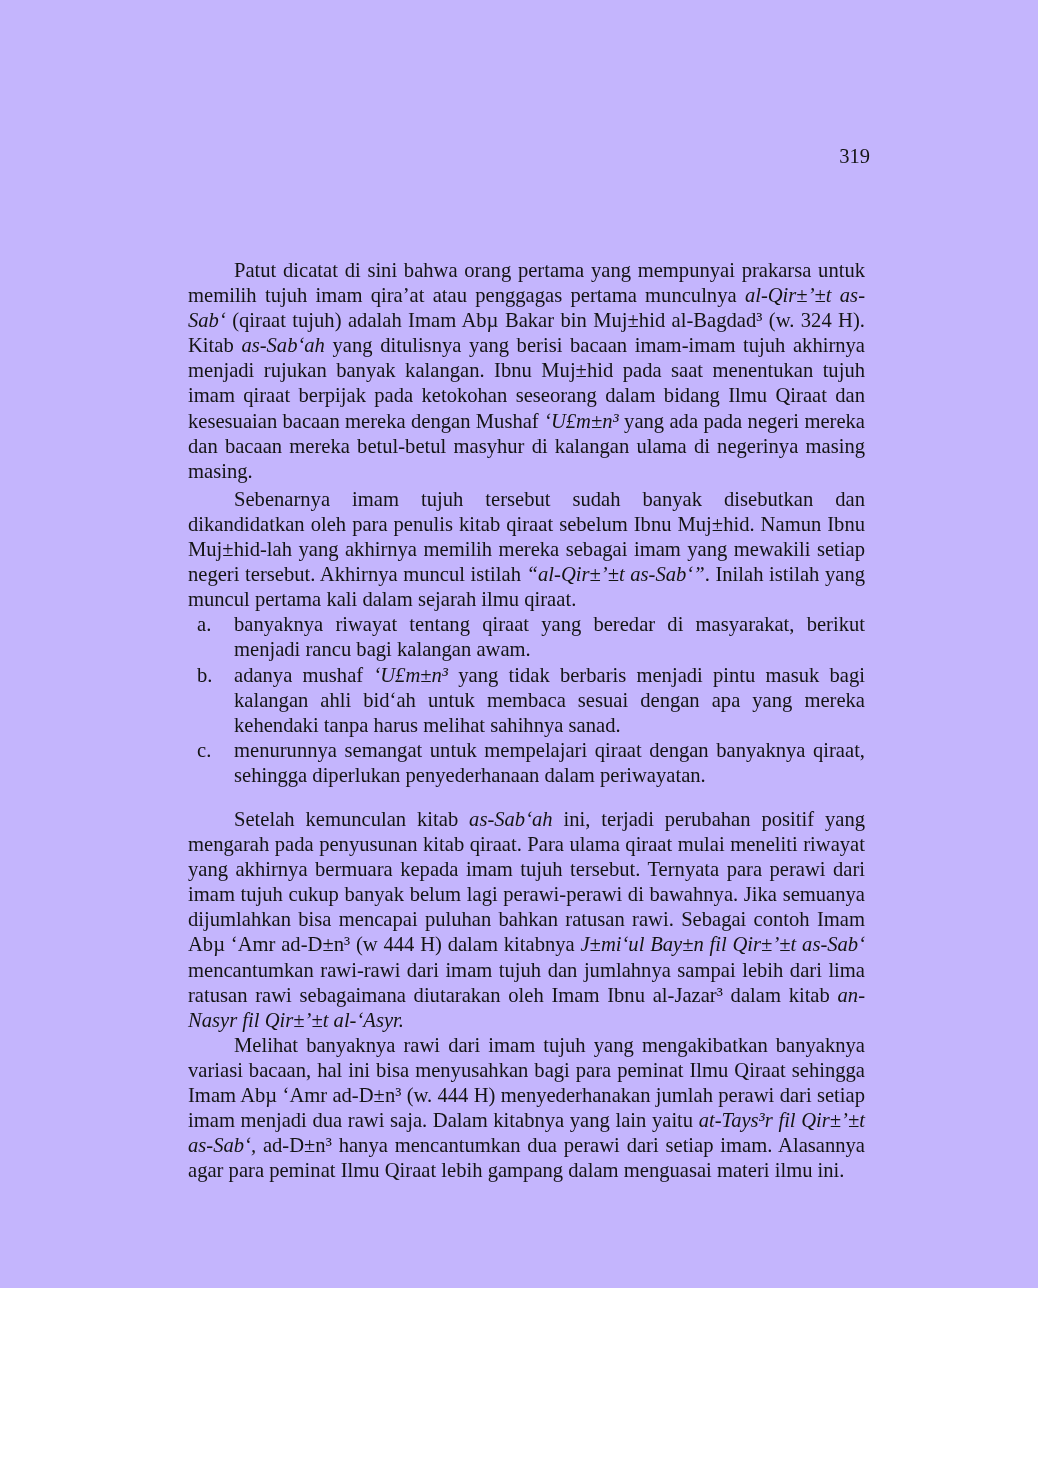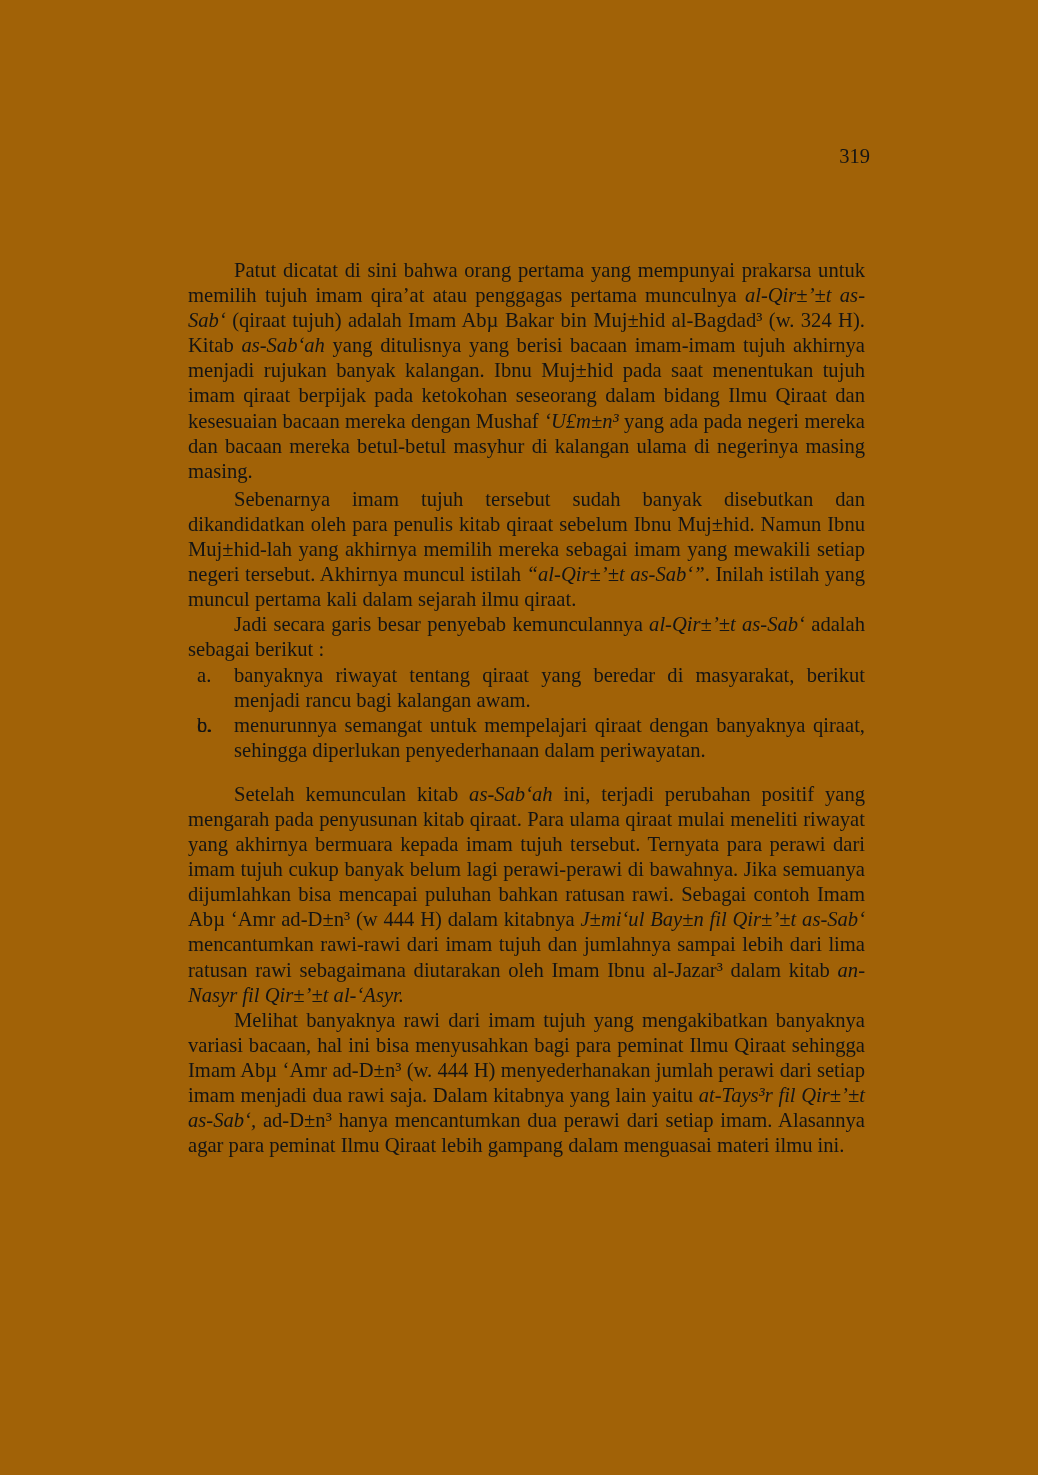--- a/index.html
+++ b/index.html
@@ -1,19 +1,19 @@
 <!DOCTYPE html>
 <html><head>
 <meta charset="utf-8">
 <style>
   html, body { margin: 0; padding: 0; background: #ffffff; }
   body { width: 1038px; height: 1475px; position: relative; overflow: hidden; }
   .page {
-    position: absolute; left: 0; top: 0; width: 1038px; height: 1475px;
-    background: #a16207; color: #141414;
+    position: absolute; left: 0; top: 0; width: 1038px; height: 1288px;
+    background: #c4b5fd; color: #141414;
     font-family: "Liberation Serif", "DejaVu Serif", serif;
   }
   .page-number {
     position: absolute; top: 144px; right: 168px;
     font-size: 20.5px; line-height: 25px;
   }
   .body-text {
     position: absolute; left: 188px; top: 258px; width: 677px;
     font-size: 20.6px; line-height: 25.1px;
     text-align: justify; hyphens: none;
@@ -28,29 +28,29 @@
 </style>
 </head>
 <body>
 
 <div class="page">
   <div class="page-number">319</div>
 
   <div class="body-text">
     <p class="para gap-after-small"><span>Patut dicatat di sini bahwa orang pertama yang mempunyai prakarsa untuk memilih tujuh imam qira’at atau penggagas pertama munculnya </span><i>al-Qir±’±t as-Sab‘</i><span> (qiraat tujuh) adalah Imam Abµ Bakar bin Muj±hid al-Bagdad³ (w. 324 H). Kitab </span><i>as-Sab‘ah</i><span> yang ditulisnya yang berisi bacaan imam-imam tujuh akhirnya menjadi rujukan banyak kalangan. Ibnu Muj±hid pada saat menentukan tujuh imam qiraat berpijak pada ketokohan seseorang dalam bidang Ilmu Qiraat dan kesesuaian bacaan mereka dengan Mushaf </span><i>‘U£m±n³</i><span> yang ada pada negeri mereka dan bacaan mereka betul-betul masyhur di kalangan ulama di negerinya masing masing.</span></p>
     <p class="para"><span>Sebenarnya imam tujuh tersebut sudah banyak disebutkan dan dikandidatkan oleh para penulis kitab qiraat sebelum Ibnu Muj±hid. Namun Ibnu Muj±hid-lah yang akhirnya memilih mereka sebagai imam yang mewakili setiap negeri tersebut. Akhirnya muncul istilah </span><i>“al-Qir±’±t as-Sab‘”</i><span>. Inilah istilah yang muncul pertama kali dalam sejarah ilmu qiraat.</span></p>
-    <p class="para"><span>Jadi secara garis besar penyebab kemunculannya </span><i>al-Qir±’±t as-Sab‘</i><span> adalah sebagai berikut :</span></p>
 
     <ul class="list">
       <li class="list-item">
         <span class="list-marker">a.</span>
         <span><span>banyaknya riwayat tentang qiraat yang beredar di masyarakat, berikut menjadi rancu bagi kalangan awam.</span></span>
       </li>
       <li class="list-item">
         <span class="list-marker">b.</span>
+        <span><span>adanya mushaf </span><i>‘U£m±n³</i><span> yang tidak berbaris menjadi pintu masuk bagi kalangan ahli bid‘ah untuk membaca sesuai dengan apa yang mereka kehendaki tanpa harus melihat sahihnya sanad.</span></span>
       </li>
       <li class="list-item">
         <span class="list-marker">c.</span>
         <span><span>menurunnya semangat untuk mempelajari qiraat dengan banyaknya qiraat, sehingga diperlukan penyederhanaan dalam periwayatan.</span></span>
       </li>
     </ul>
 
     <p class="para gap-before-large"><span>Setelah kemunculan kitab </span><i>as-Sab‘ah</i><span> ini, terjadi perubahan positif yang mengarah pada penyusunan kitab qiraat. Para ulama qiraat mulai meneliti riwayat yang akhirnya bermuara kepada imam tujuh tersebut. Ternyata para perawi dari imam tujuh cukup banyak belum lagi perawi-perawi di bawahnya. Jika semuanya dijumlahkan bisa mencapai puluhan bahkan ratusan rawi. Sebagai contoh Imam Abµ ‘Amr ad-D±n³ (w 444 H) dalam kitabnya </span><i>J±mi‘ul Bay±n fil Qir±’±t as-Sab‘</i><span> mencantumkan rawi-rawi dari imam tujuh dan jumlahnya sampai lebih dari lima ratusan rawi sebagaimana diutarakan oleh Imam Ibnu al-Jazar³ dalam kitab </span><i>an-Nasyr fil Qir±’±t al-‘Asyr.</i></p>
     <p class="para"><span>Melihat banyaknya rawi dari imam tujuh yang mengakibatkan banyaknya variasi bacaan, hal ini bisa menyusahkan bagi para peminat Ilmu Qiraat sehingga Imam Abµ ‘Amr ad-D±n³ (w. 444 H) menyederhanakan jumlah perawi dari setiap imam menjadi dua rawi saja. Dalam kitabnya yang lain yaitu </span><i>at-Tays³r fil Qir±’±t as-Sab‘,</i><span> ad-D±n³ hanya mencantumkan dua perawi dari setiap imam. Alasannya agar para peminat Ilmu Qiraat lebih gampang dalam menguasai materi ilmu ini.</span></p>
   </div>

